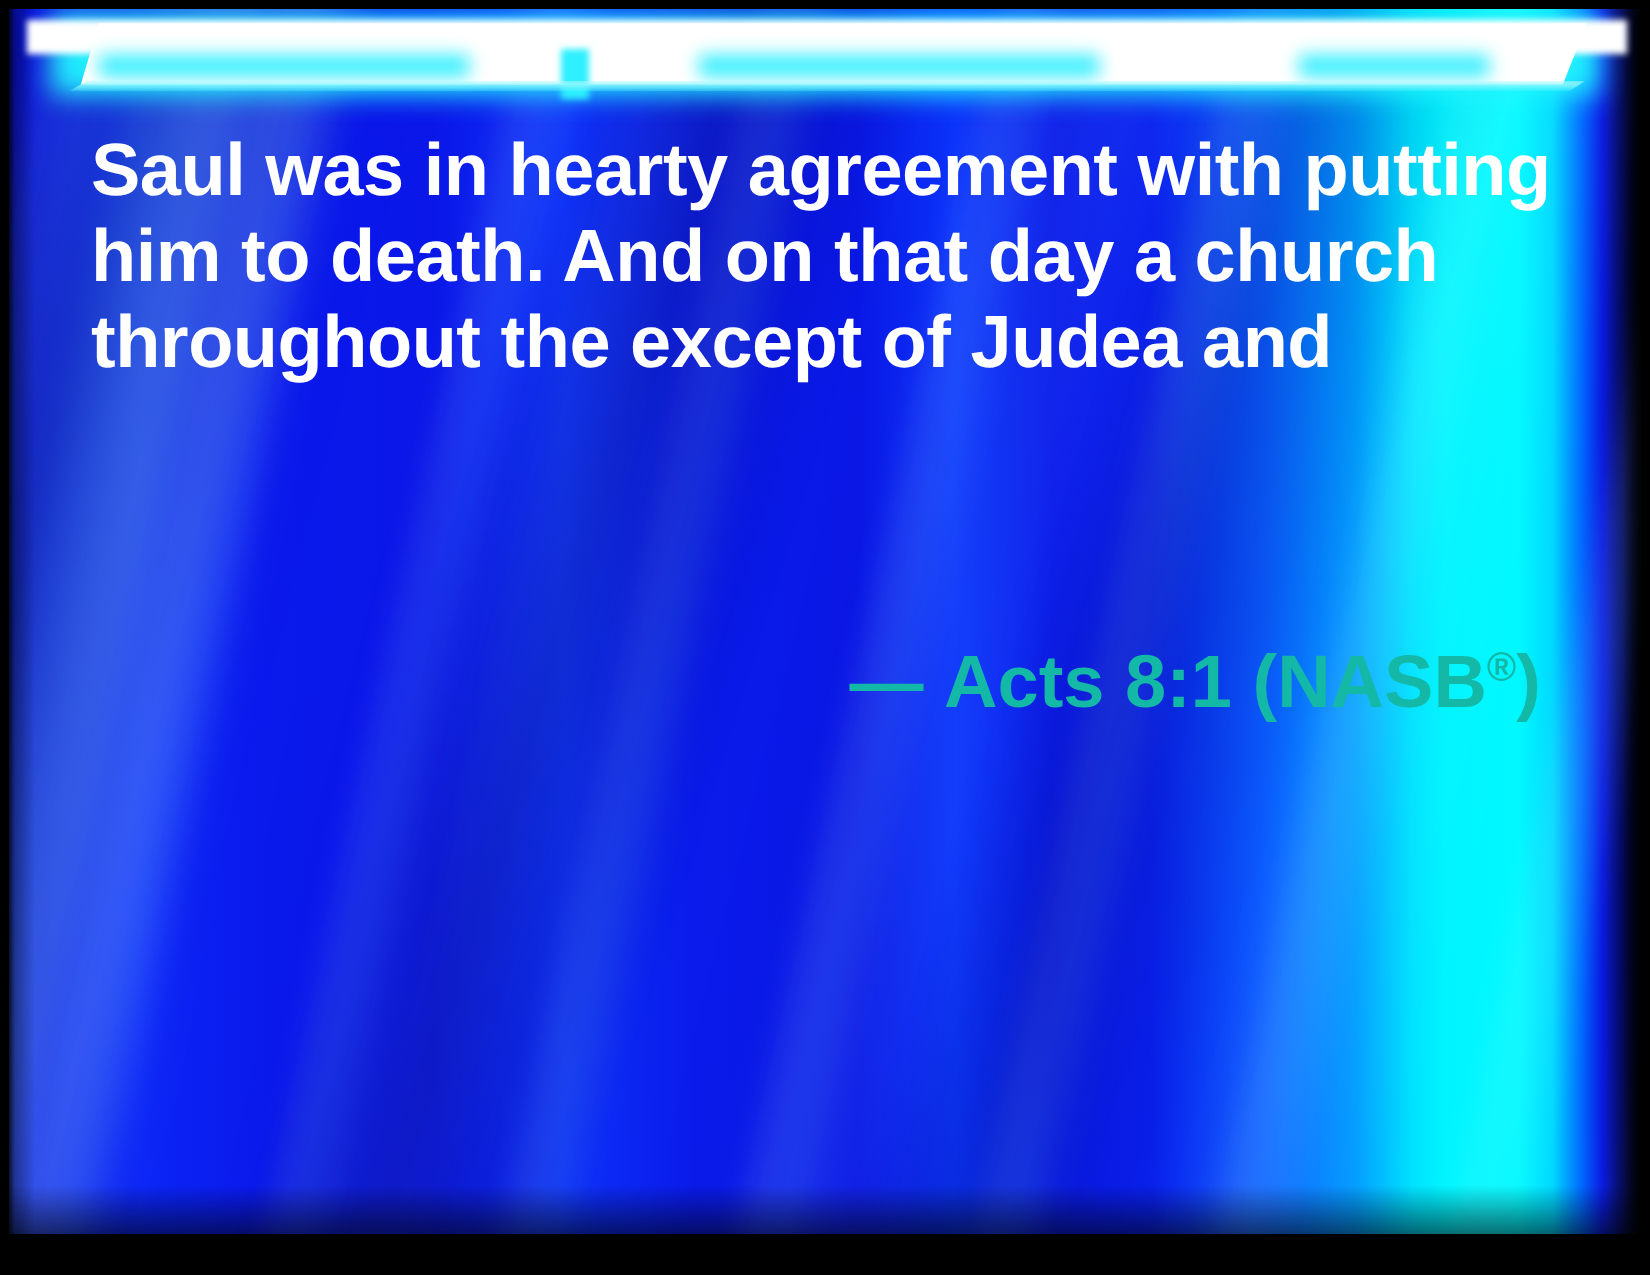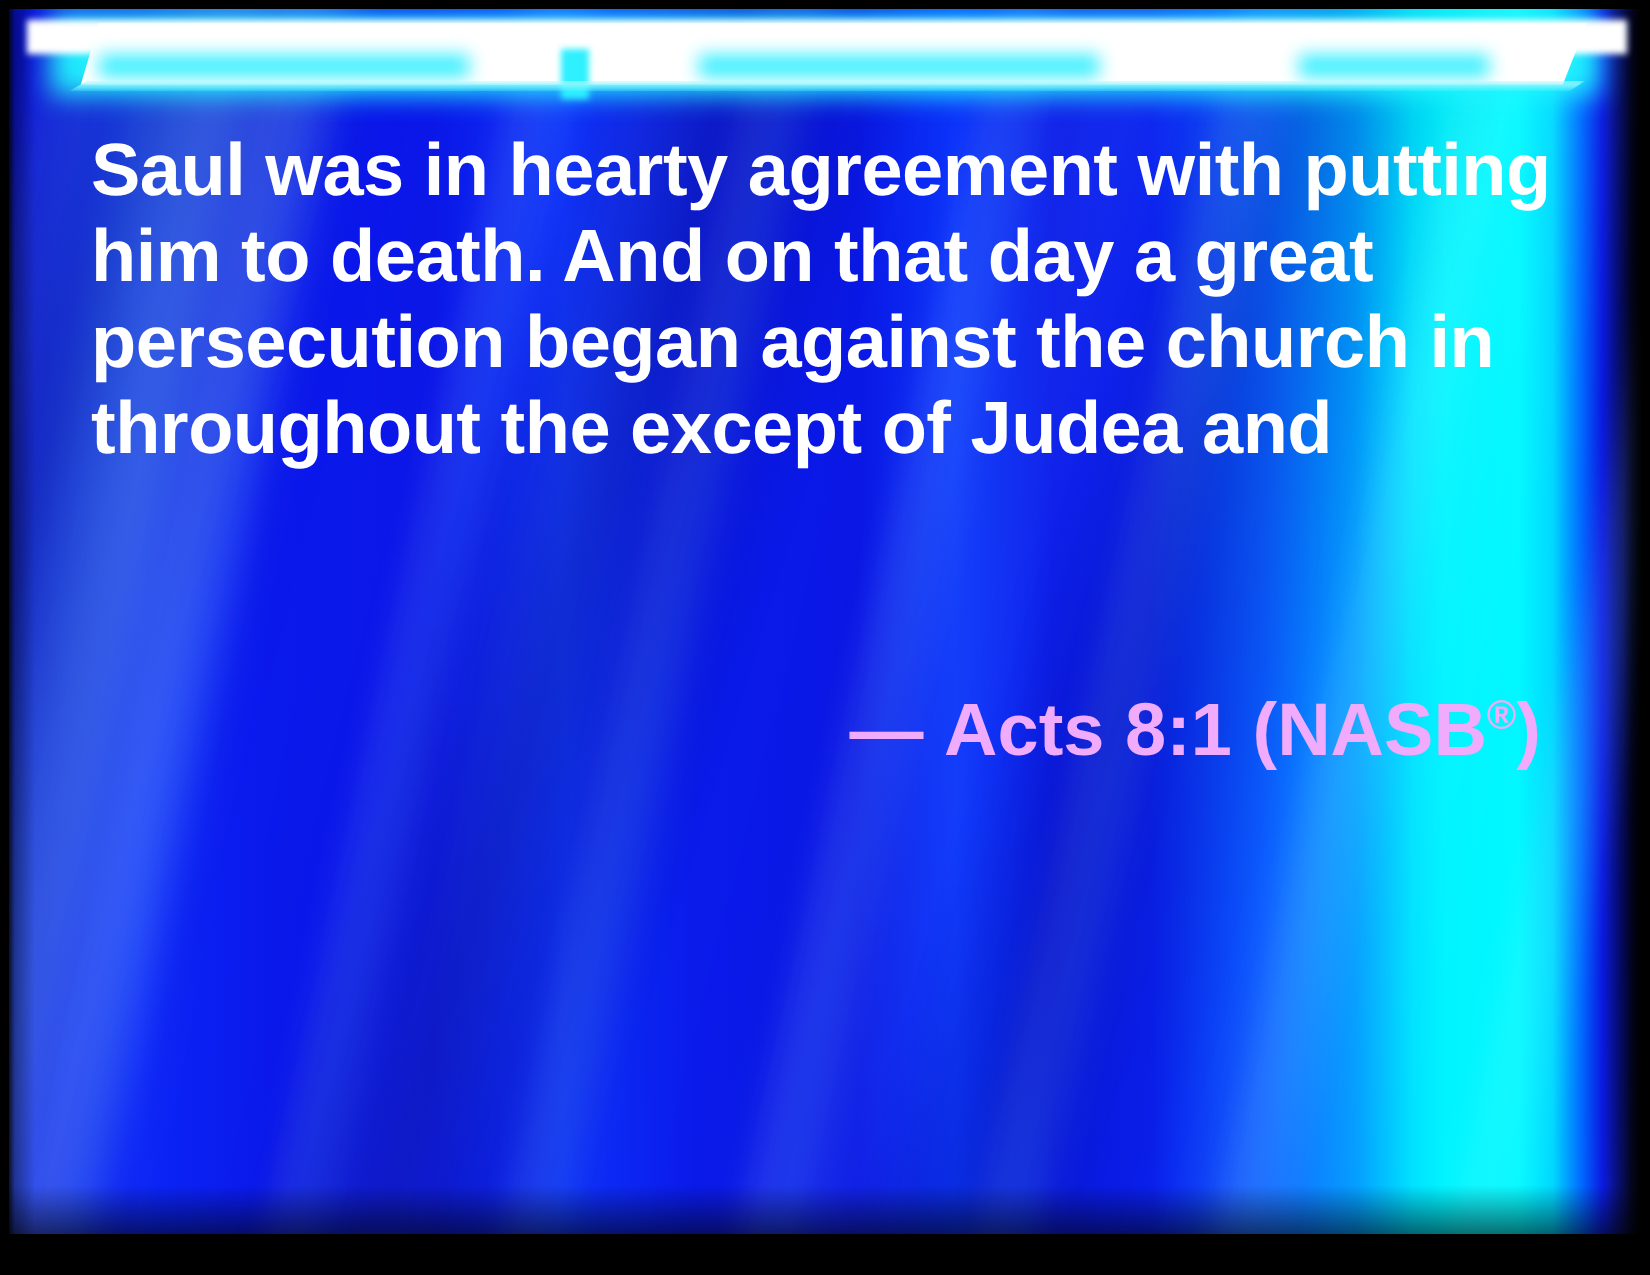--- a/index.html
+++ b/index.html
@@ -249,27 +249,26 @@
     white-space: nowrap;
     font-stretch: condensed;
     text-rendering: geometricPrecision;
   }
   #attribution {
     position: absolute;
     left: 82px;
     top: 630px;
     width: 1450px;
     text-align: right;
-    color: #f0abfc;
+    color: #14b8a6;
     font-weight: bold;
     font-size: 74px;
     line-height: 86px;
     white-space: nowrap;
     font-stretch: condensed;
-    margin-top: 48px;
   }
   #attribution .reg {
     font-size: 40px;
     vertical-align: super;
     line-height: 0;
   }
 </style>
 </head>
 <body>
 
@@ -290,21 +289,20 @@
       <div class="banner-top-white"></div>
       <div class="banner-cyan-smudge sm1"></div>
       <div class="banner-cyan-smudge sm2"></div>
       <div class="banner-cyan-smudge sm3"></div>
       <div class="banner-tick"></div>
       <div class="banner-bottom-edge"></div>
     </div>
 
     <div id="verse-block">
       <div class="verse-line">Saul was in hearty agreement with putting</div>
-      <div class="verse-line">him to death. And on that day a great</div>
-      <div class="verse-line">persecution began against the church in</div>
+      <div class="verse-line">him to death. And on that day a church</div>
       <div class="verse-line">throughout the except of Judea and</div>
     </div>
 
     <div id="attribution"><span>—</span><span>&nbsp;</span><span>Acts 8:1</span><span>&nbsp;</span><span>(NASB</span><span class="reg">®</span><span>)</span></div>
 
   </div>
 </div>
 
 </body></html>

